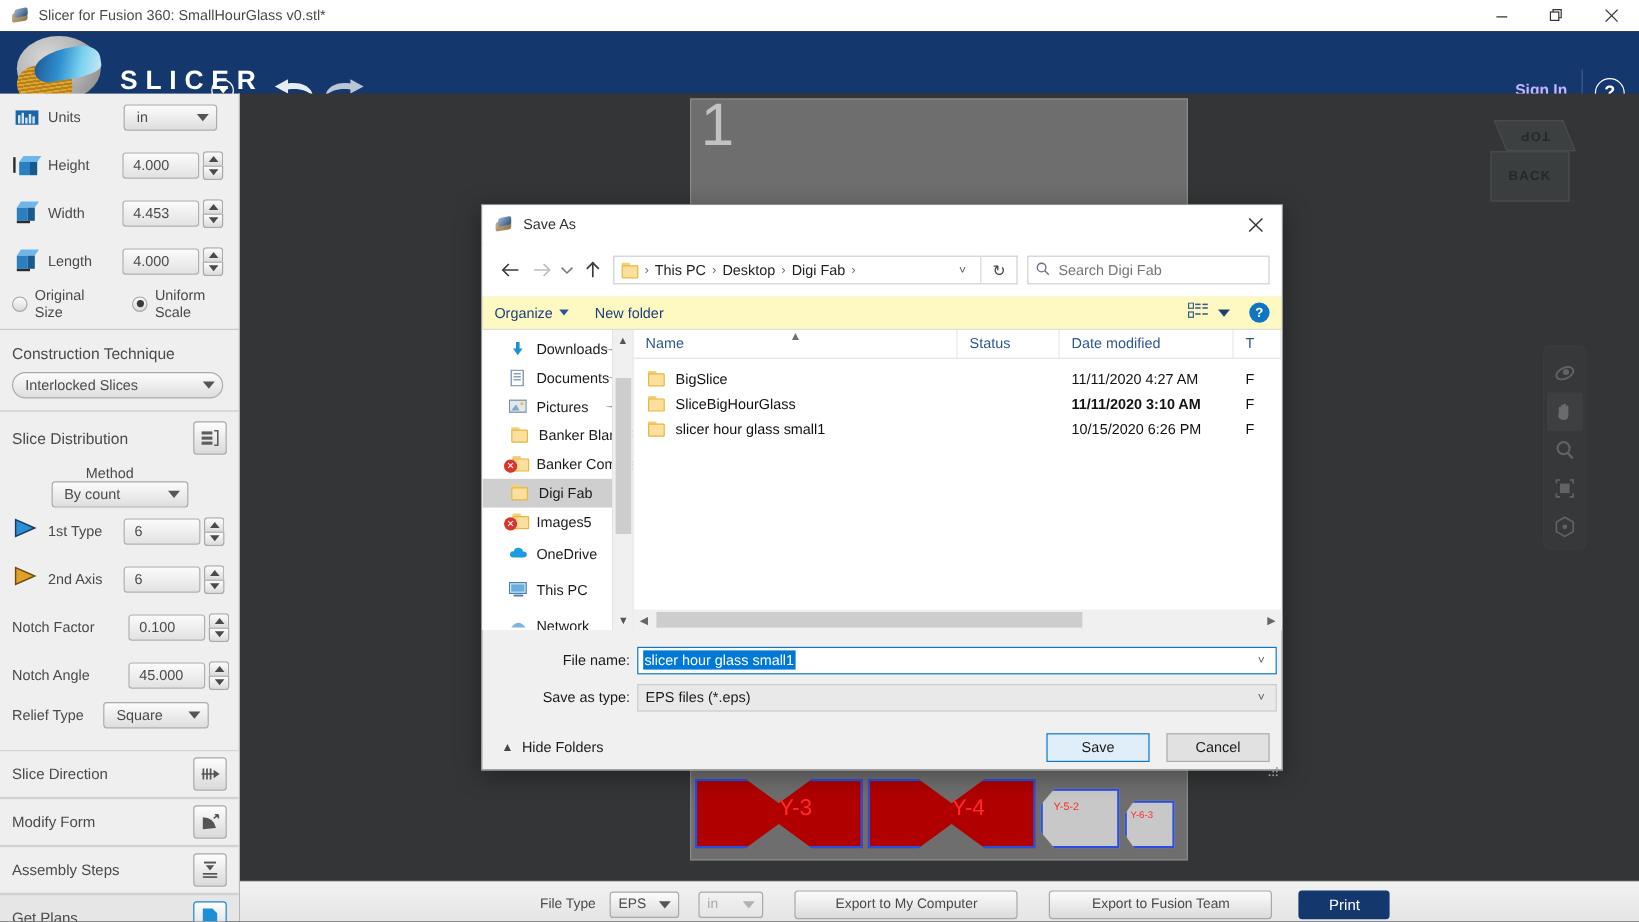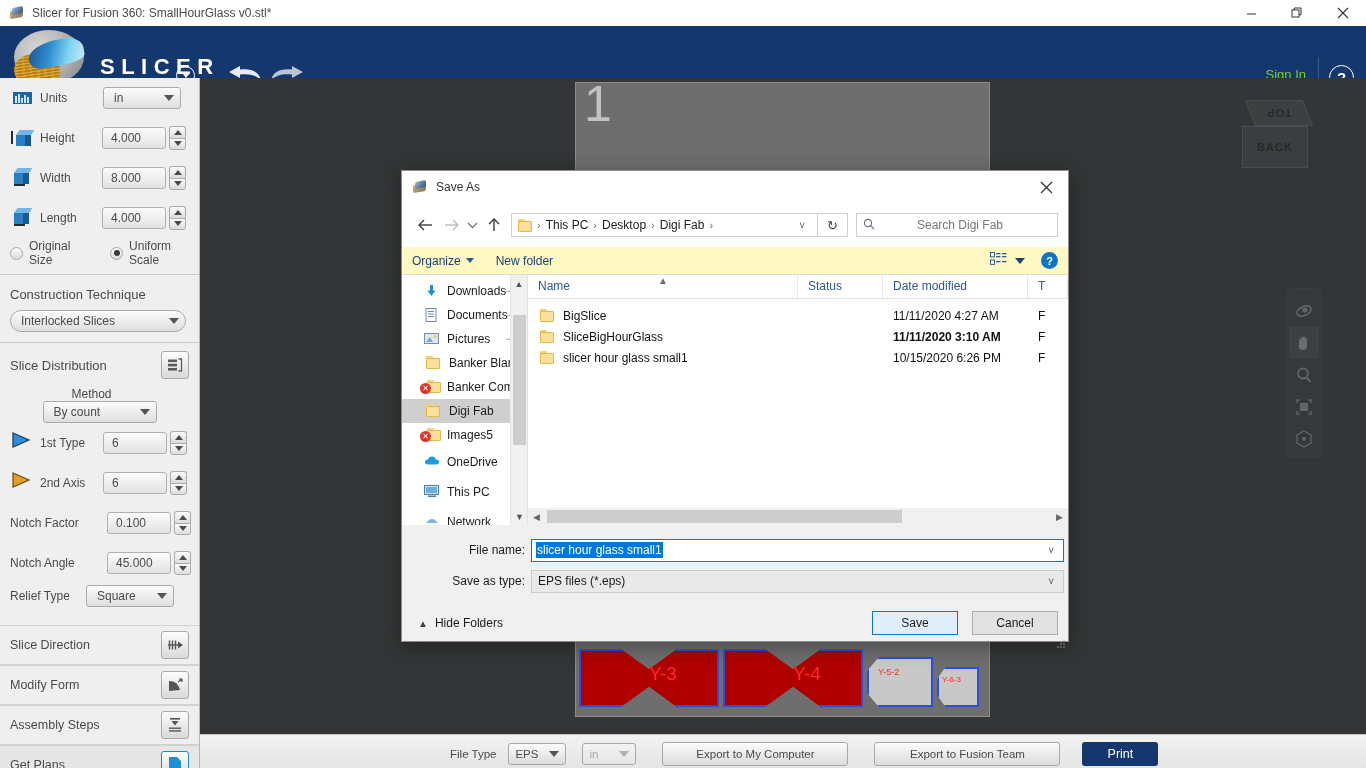--- a/index.html
+++ b/index.html
@@ -63,21 +63,21 @@
     position:absolute; left:176px; top:40px; width:19px; height:19px; border-radius:50%;
     border:1.6px solid #ffffff; display:flex; align-items:center; justify-content:center;
   }
   .hdr-circle-btn i{
     width:0;height:0;border-left:4px solid transparent;border-right:4px solid transparent;
     border-top:5px solid #ffffff; display:block;
   }
   .nav-arrow{ position:absolute; top:36px; }
   #undo-btn{ left:226px; } #redo-btn{ left:268px; }
   #signin{
-    position:absolute; right:60px; top:41px; color:#84cc16; font-size:13px;
+    position:absolute; right:60px; top:41px; color:#c4b5fd; font-size:13px;font-weight:bold;
   }
   #hdr-divider{ position:absolute; right:47px; top:32px; width:1px; height:34px; background:#3d5c89; }
   #help-btn{
     position:absolute; right:12px; top:39px; width:25px; height:25px; border-radius:50%;
     border:1.7px solid #ffffff; color:#ffffff; font-size:15px; font-weight:600;
     display:flex; align-items:center; justify-content:center; line-height:1;
   }
 
   
   #leftpanel{
@@ -230,21 +230,21 @@
   .folder-ic{ width:16px; height:13px; position:relative; flex:none; margin:0 2px;}
   .folder-ic .tab{ position:absolute; left:0; top:0; width:7px; height:3px; background:#f6d07a; border-radius:1px 1px 0 0;}
   .folder-ic .body{ position:absolute; left:0; top:2px; width:14px; height:11px; background:#fcdf9c; border:1px solid #e3b942; border-radius:1px;}
   .crumb{ padding:0 4px; white-space:nowrap; }
   .crumb-sep{ color:#6b6b6b; font-size:11px; padding:0 1px;}
   .crumb-caret{ margin-left:auto; padding:0 8px; color:#555; font-size:10px;}
   #refresh-btn{ width:30px; height:24px; border:1px solid #cfcfcf; border-left:none; background:#fff;
     display:flex; align-items:center; justify-content:center; color:#444; font-size:13px;}
   #searchbox{
     width:202px; height:24px; margin-left:8px; border:1px solid #cfcfcf; background:#fff;
-    display:flex; align-items:center; padding:0 6px; font-size:12px; color:#767676; flex:none;gap:35px;
+    display:flex; align-items:center; padding:0 6px; font-size:12px; color:#767676; flex:none;
   }
 
   #dlg-toolbar{
     height:28px; background:#fef9c3; border-bottom:1px solid #dcdcdc;
     display:flex; align-items:center; padding:0 10px; font-size:12px; color:#1a3f7a;
   }
   #dlg-toolbar .tb-item{ margin-right:22px; display:flex; align-items:center; }
   #dlg-toolbar .tb-item .ca{ margin-left:5px; width:0;height:0;
     border-left:4px solid transparent;border-right:4px solid transparent;border-top:5px solid #2b5797;}
   #viewmode{ margin-left:auto; display:flex; align-items:center; }
@@ -405,21 +405,21 @@
   <div class="param-row">
     <div class="param-icon">
       <div class="cube" style="left:4px;top:2px;">
           <div class="top"></div>
           <div class="front"></div>
           <div class="side"></div>
         </div>
       <div style="position:absolute;left:4px;top:18px;width:11px;height:1.5px;background:#2b2b2b;"></div>
     </div>
     <div class="param-label">Width</div>
-    <div class="input-box" style="width:64px;">8.000</div>
+    <div class="input-box" style="width:64px;">4.453</div>
     <div class="spinner">
       <div>
           <i class="sp-up"></i>
         </div>
       <div>
           <i class="sp-dn"></i>
         </div>
     </div>
   </div>
 

